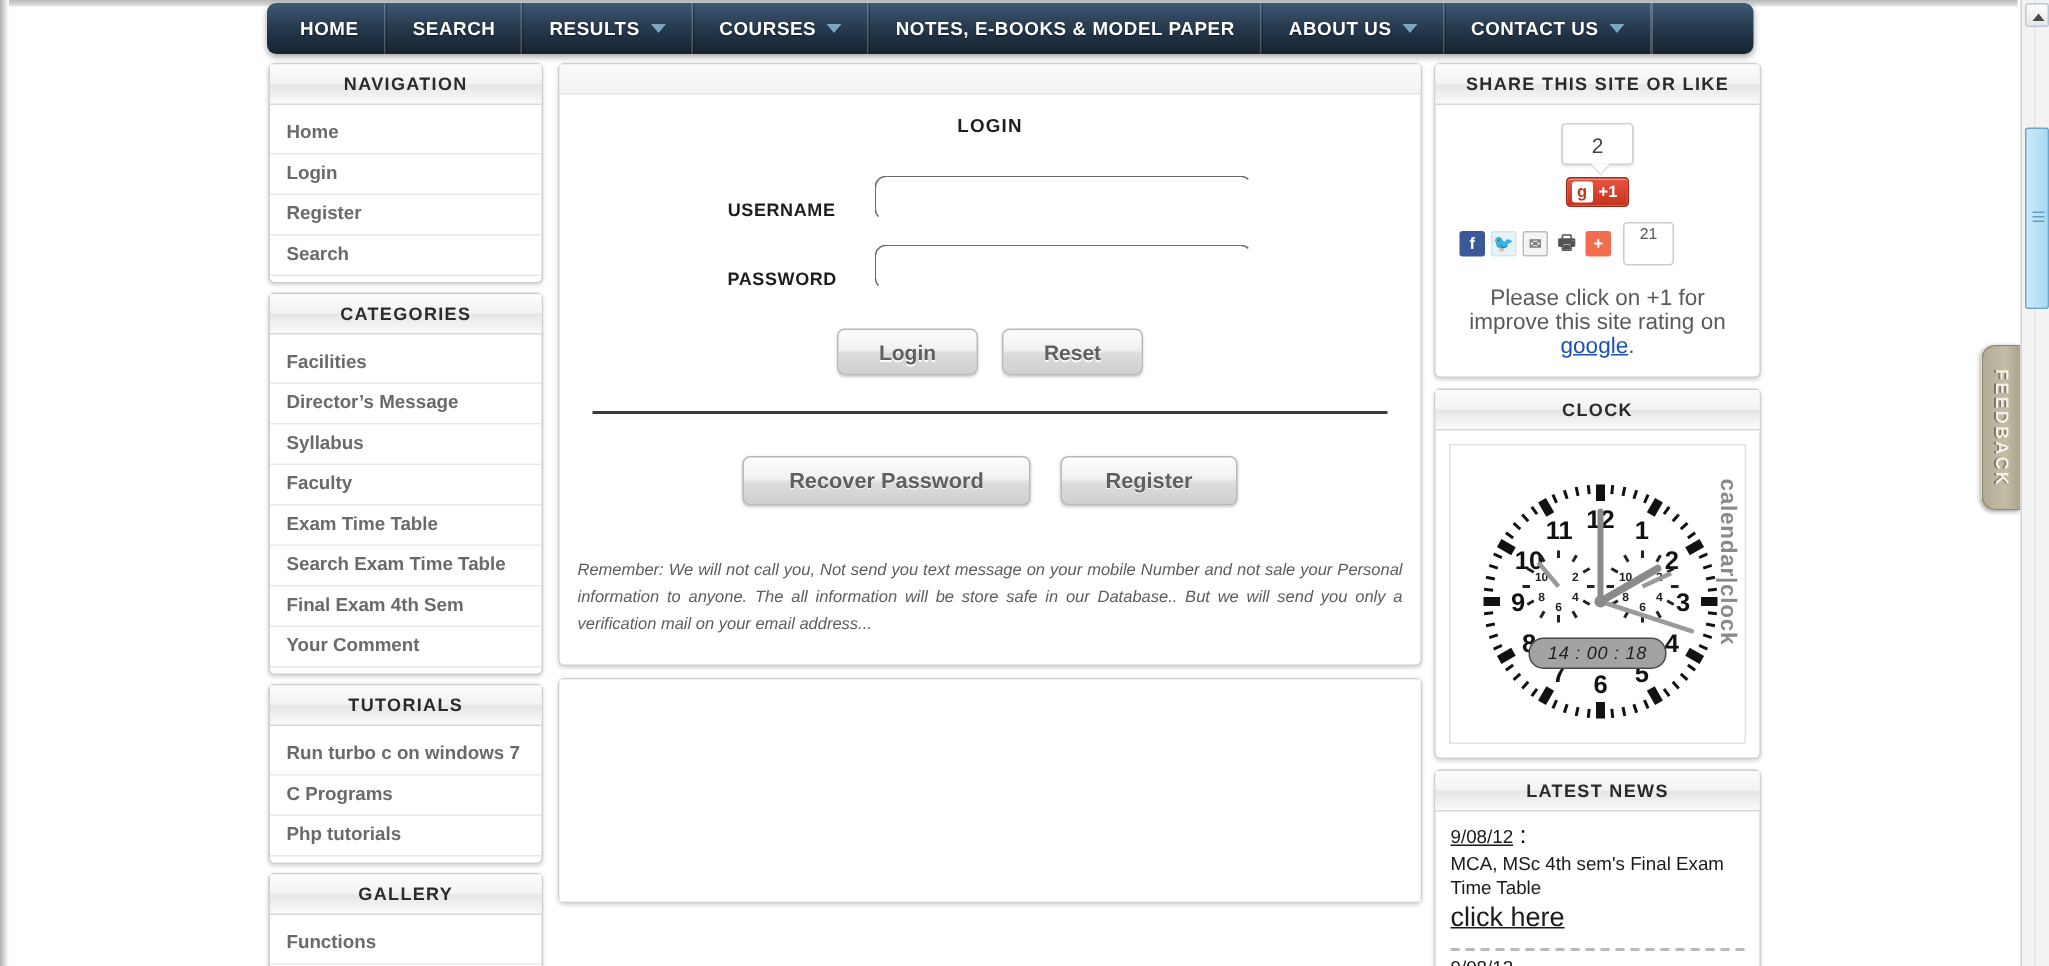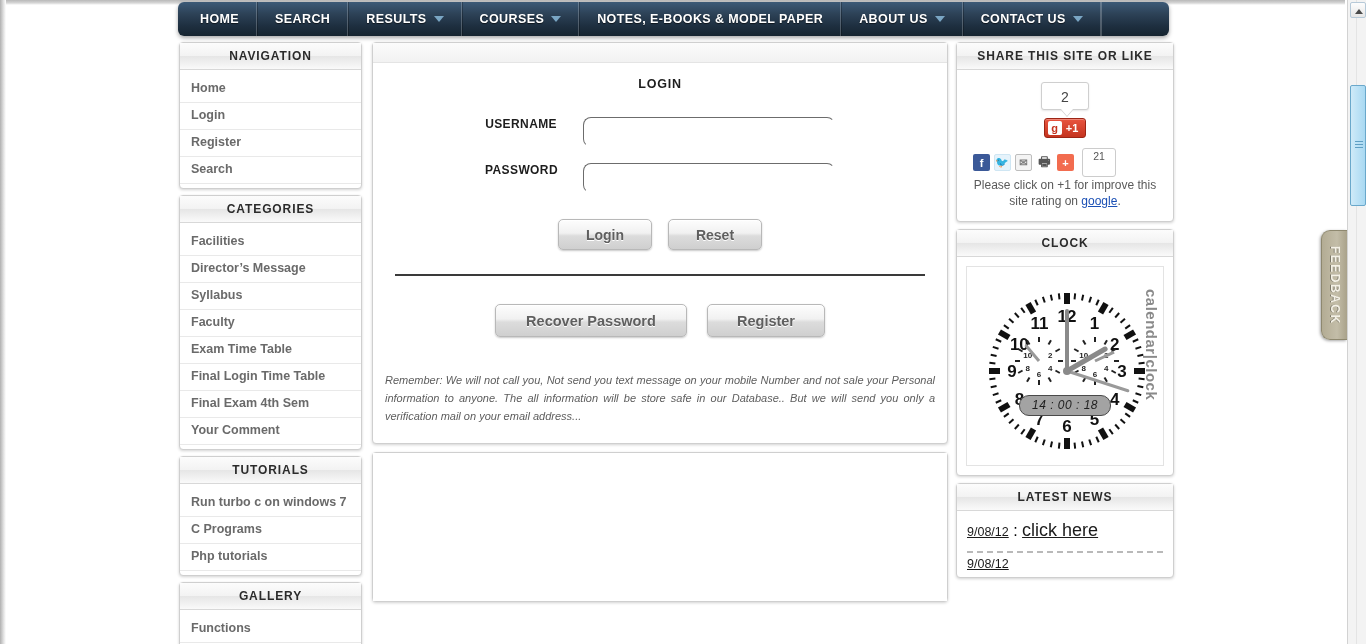--- a/index.html
+++ b/index.html
@@ -144,21 +144,21 @@
     height: 20px;
     background: linear-gradient(to bottom, #fbfbfb, #f2f2f2);
     border-bottom: 1px solid #e4e4e4;
   }
   .login-body { padding: 14px 0 18px 0; }
   .login-title {
     text-align: center; font-size: 12.5px; font-weight: bold;
     color: #1e1e1e; letter-spacing: .8px; margin-bottom: 26px;
   }
   .field-row {
-    display: flex; align-items: flex-start; margin: 0 0 16px 0; padding-left: 112px;
+    display: flex; align-items: flex-end; margin: 0 0 16px 0; padding-left: 112px;
   }
   .field-label {
     width: 98px; text-align: right; padding-right: 26px;
     font-size: 12px; font-weight: bold; color: #1d1d1d; letter-spacing: .4px;
   }
   .field-input {
     width: 252px; height: 30px;
     background: #ffffff;
     border: 1px solid #6c6c6c;
     border-right-color: #ffffff;
@@ -249,21 +249,21 @@
   .sicon.tw { background: #e6f3fb; color: #2cb2e8; border: 1px solid #cfe6f3; }
   .sicon.ml { background: #f4f4f4; border: 1px solid #bdbdbd; color: #7b7b7b; font-size: 10px;}
   .sicon.pr { background: #ffffff; color: #555; font-size: 13px; }
   .sicon.ad { background: #f26c4f; }
   .share-count {
     margin-left: 4px; min-width: 34px; height: 29px; line-height: 15px;
     background: #ffffff; border: 1px solid #cccccc; border-radius: 3px;
     font-size: 10.5px; color: #555; text-align: center;
   }
   .share-note {
-    margin-top: 0; font-size: 12px; color: #5a5a5a; line-height: 16px;
+    margin-top: 14px; font-size: 15px; color: #5a5a5a; line-height: 16px;
   }
   .share-note a { color: #1a4fb4; text-decoration: underline; }
 
   
   .clock-body { padding: 9px; }
   .clock-inner {
     position: relative; height: 200px;
     background: #ffffff; border: 1px solid #e3e3e3;
   }
   .clock-face { position: absolute; left: 10px; top: 6px; }
@@ -351,21 +351,21 @@
     </div>
 
     <div class="panel sb-panel">
       <div class="panel-head">CATEGORIES</div>
       <div class="sb-list">
         <a class="sb-link">Facilities</a>
         <a class="sb-link">Director’s Message</a>
         <a class="sb-link">Syllabus</a>
         <a class="sb-link">Faculty</a>
         <a class="sb-link">Exam Time Table</a>
-        <a class="sb-link">Final Login Time Table</a>
+        <a class="sb-link">Search Exam Time Table</a>
         <a class="sb-link">Final Exam 4th Sem</a>
         <a class="sb-link">Your Comment</a>
       </div>
     </div>
 
     <div class="panel sb-panel">
       <div class="panel-head">TUTORIALS</div>
       <div class="sb-list">
         <a class="sb-link">Run turbo c on windows 7</a>
         <a class="sb-link">C Programs</a>
@@ -580,20 +580,21 @@
           <div class="clock-digital">14 : 00 : 18</div>
         </div>
       </div>
     </div>
 
     <div class="panel rb-panel">
       <div class="panel-head">LATEST NEWS</div>
       <div class="news-body">
         <div>
           <span class="news-date">9/08/12</span><span class="news-colon"> :</span>
+          <div class="news-text">MCA, MSc 4th sem's Final Exam Time Table</div>
           <a class="news-link">click here</a>
         </div>
         <div class="news-sep"></div>
         <div class="news-next">9/08/12</div>
       </div>
     </div>
 
   </div>
 
   <div class="feedback-tab">

